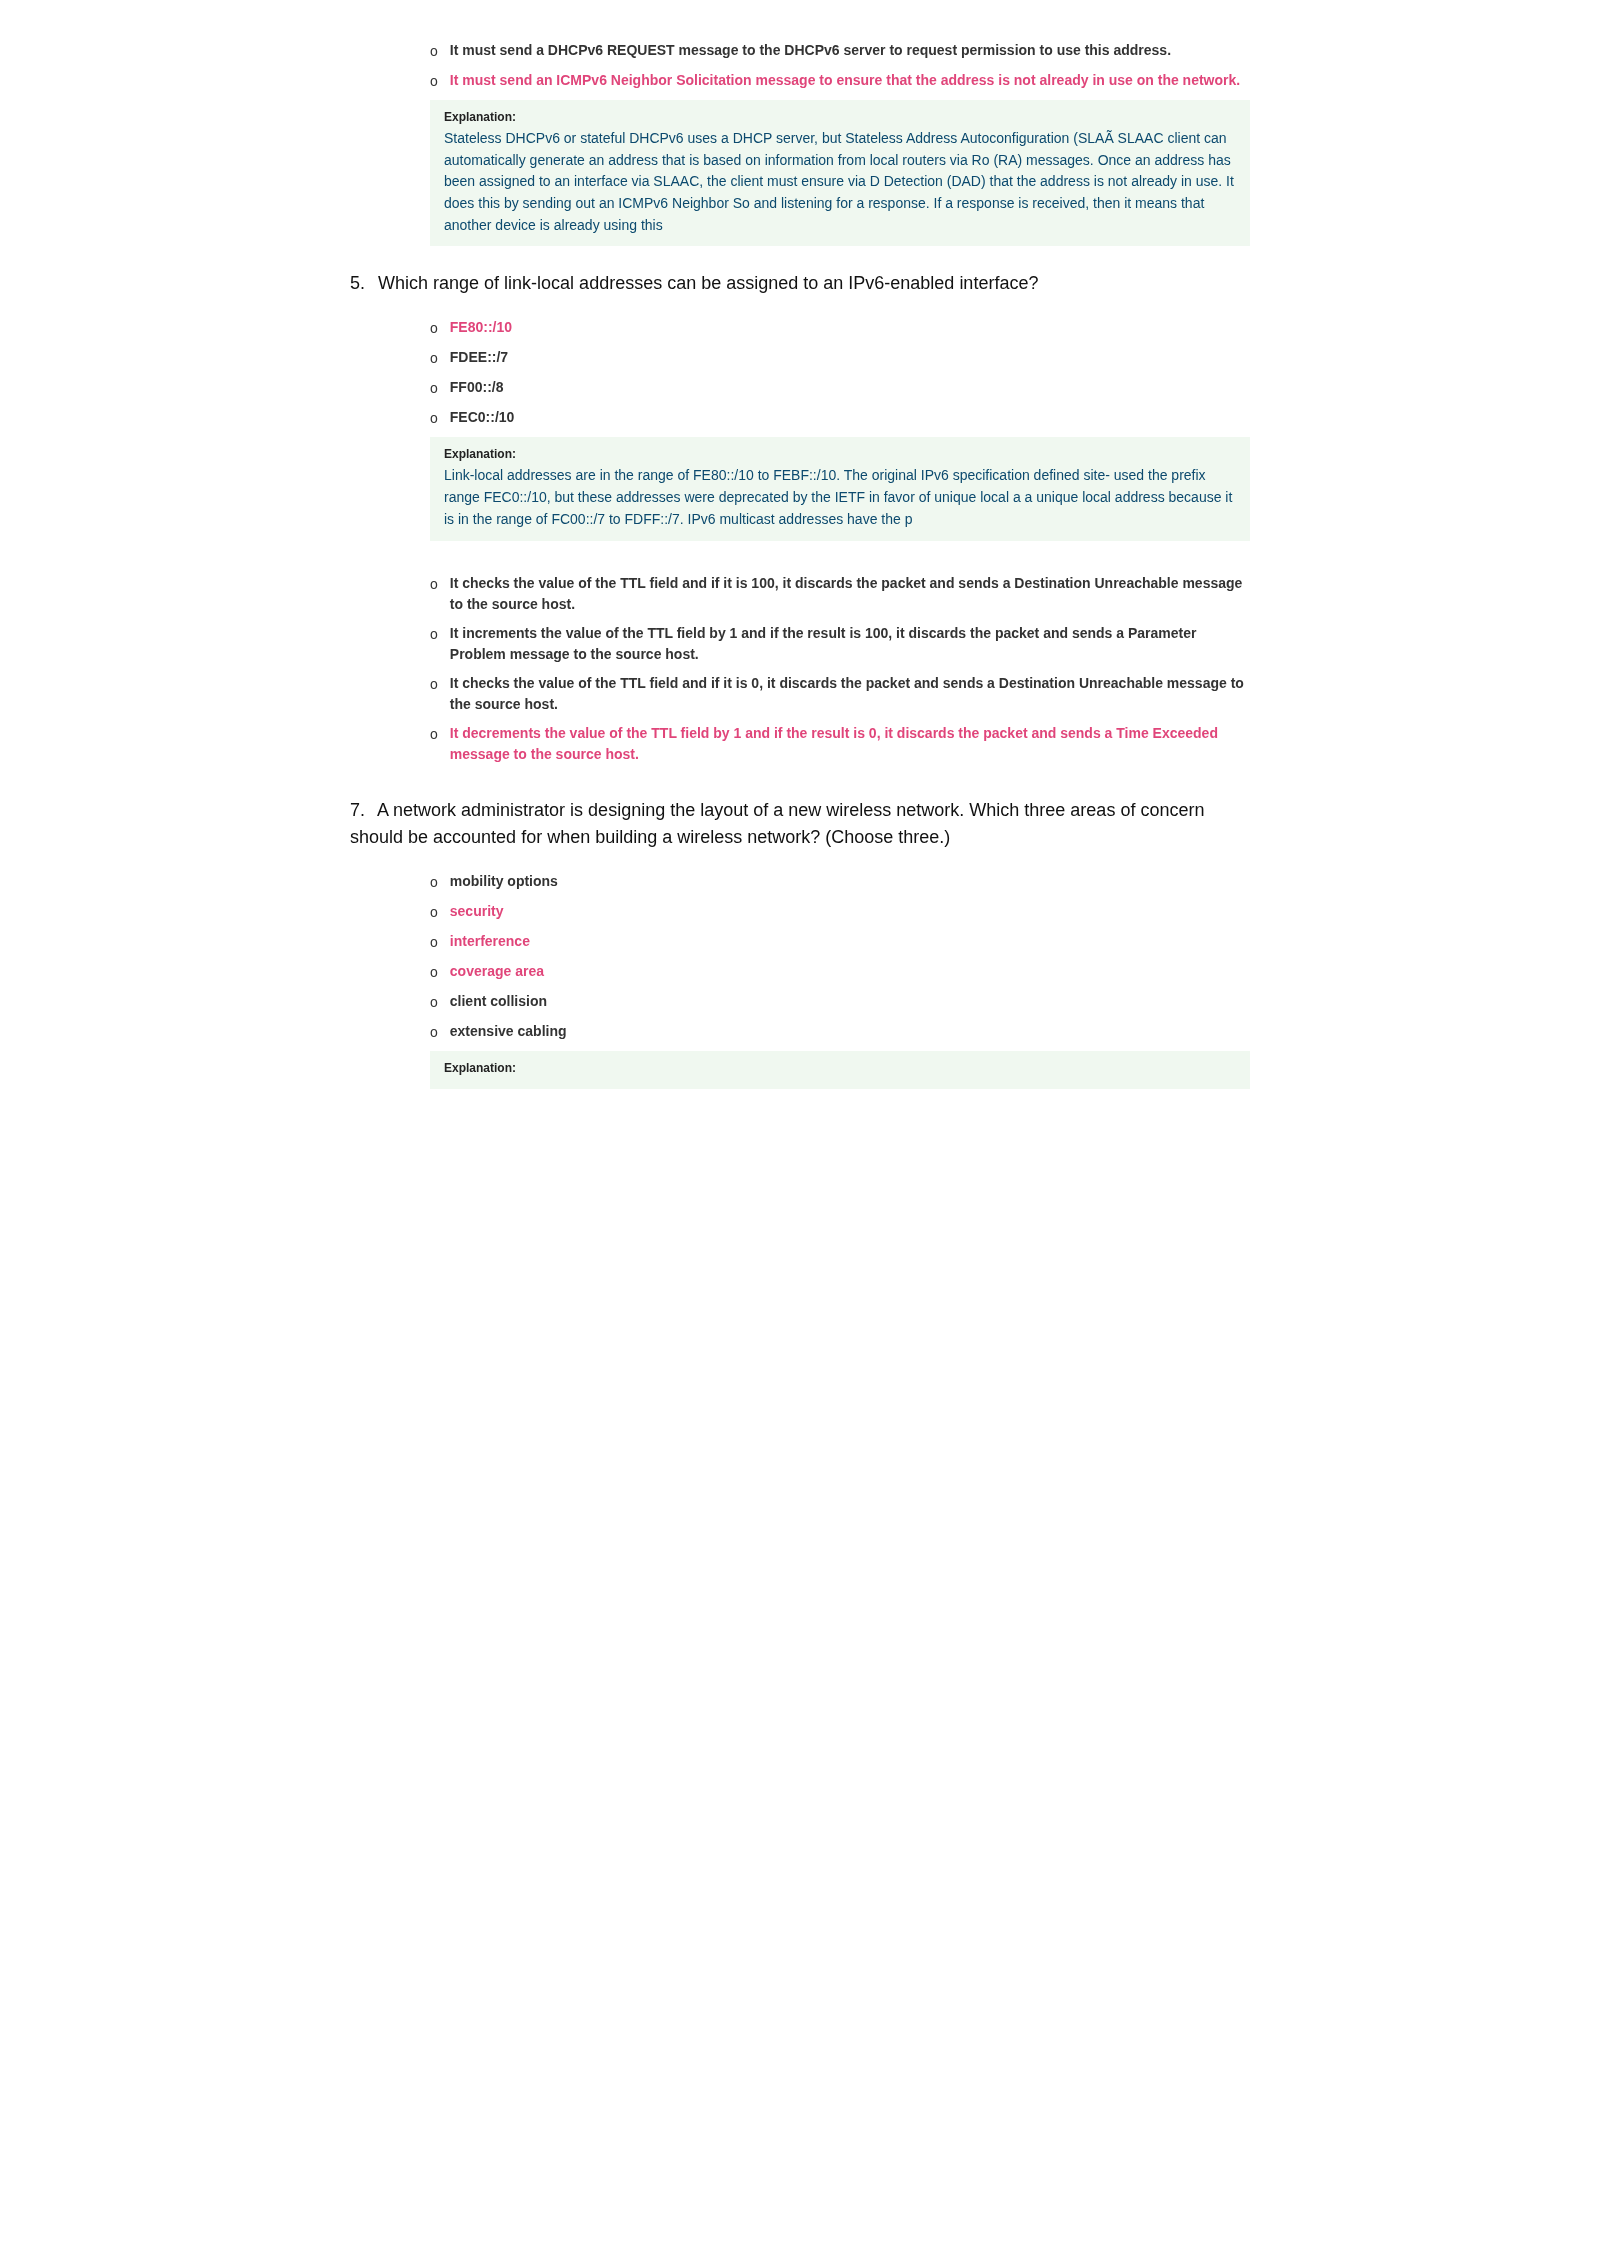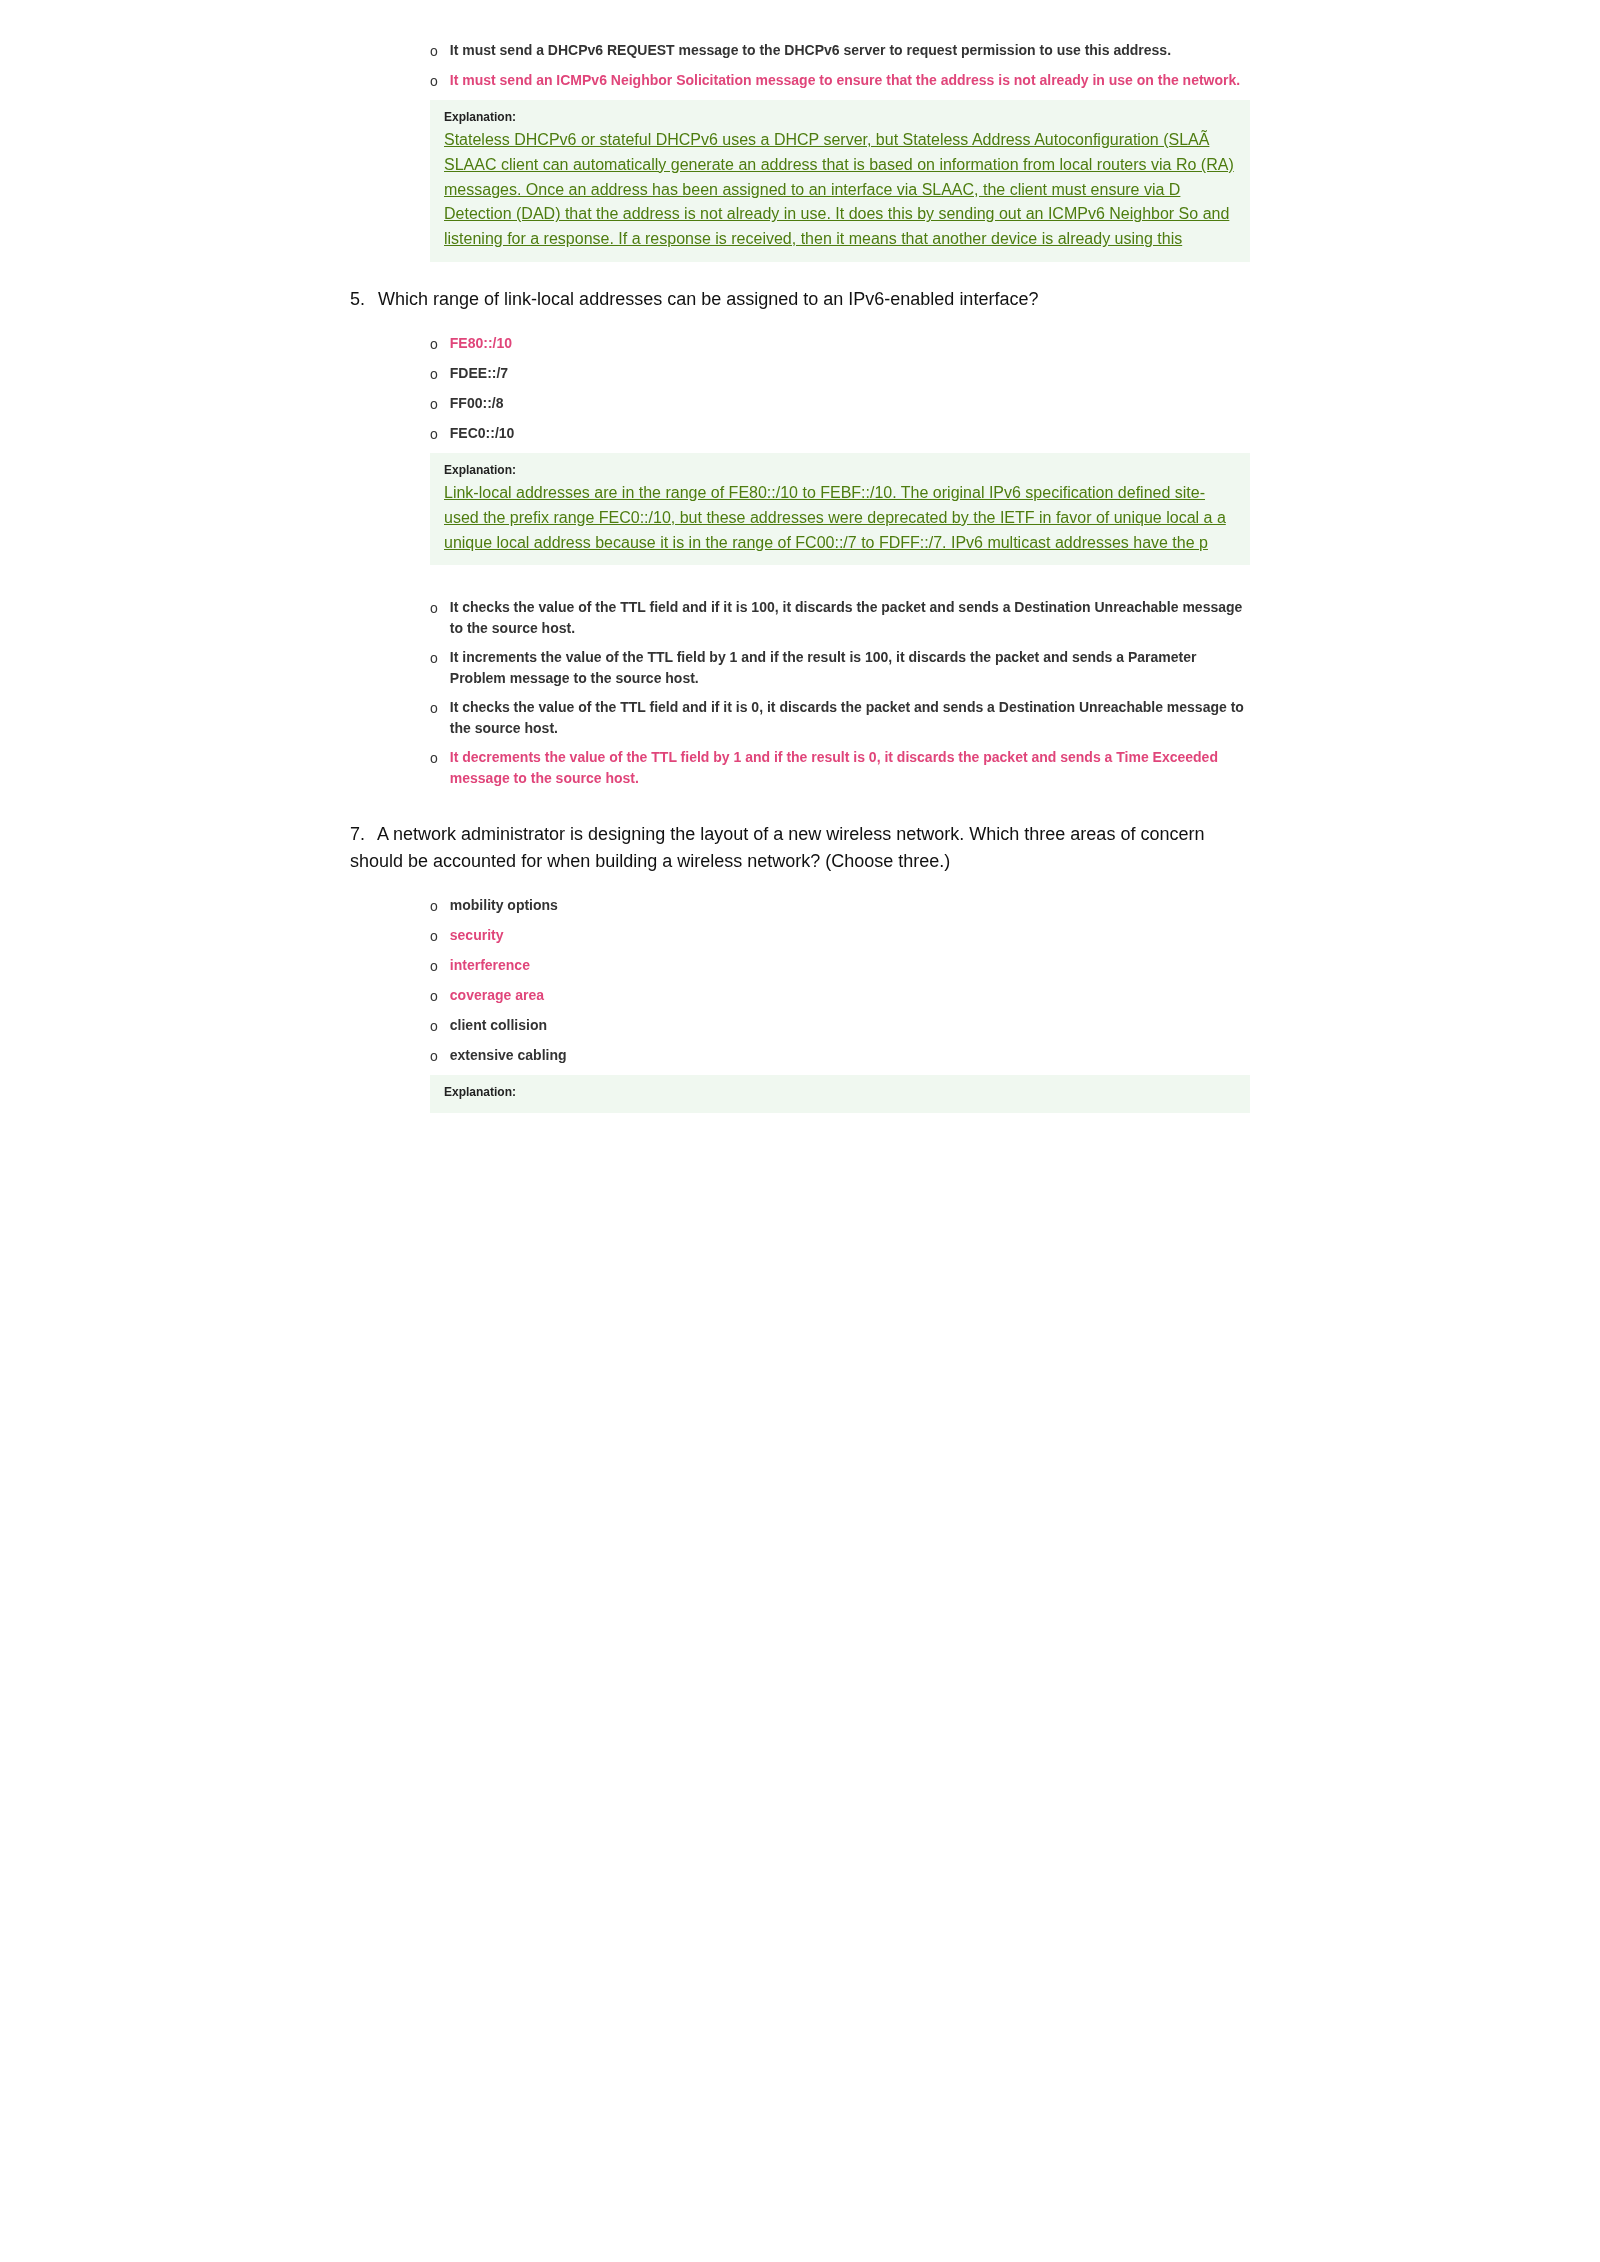--- a/index.html
+++ b/index.html
@@ -80,24 +80,23 @@
 
     .explanation-label {
       font-weight: bold;
       font-size: 12px;
       color: #222;
       display: block;
       margin-bottom: 4px;
     }
 
     .explanation-text {
-      font-size: 16px;
-      color: #4d7c0f;
+      font-size: 14px;
+      color: #0c4a6e;
       line-height: 1.55;
-      text-decoration: underline;
     }
 
     .prev-section {
       margin-bottom: 24px;
     }
 
     
     .top-options {
       margin-left: 80px;
       margin-bottom: 0;

